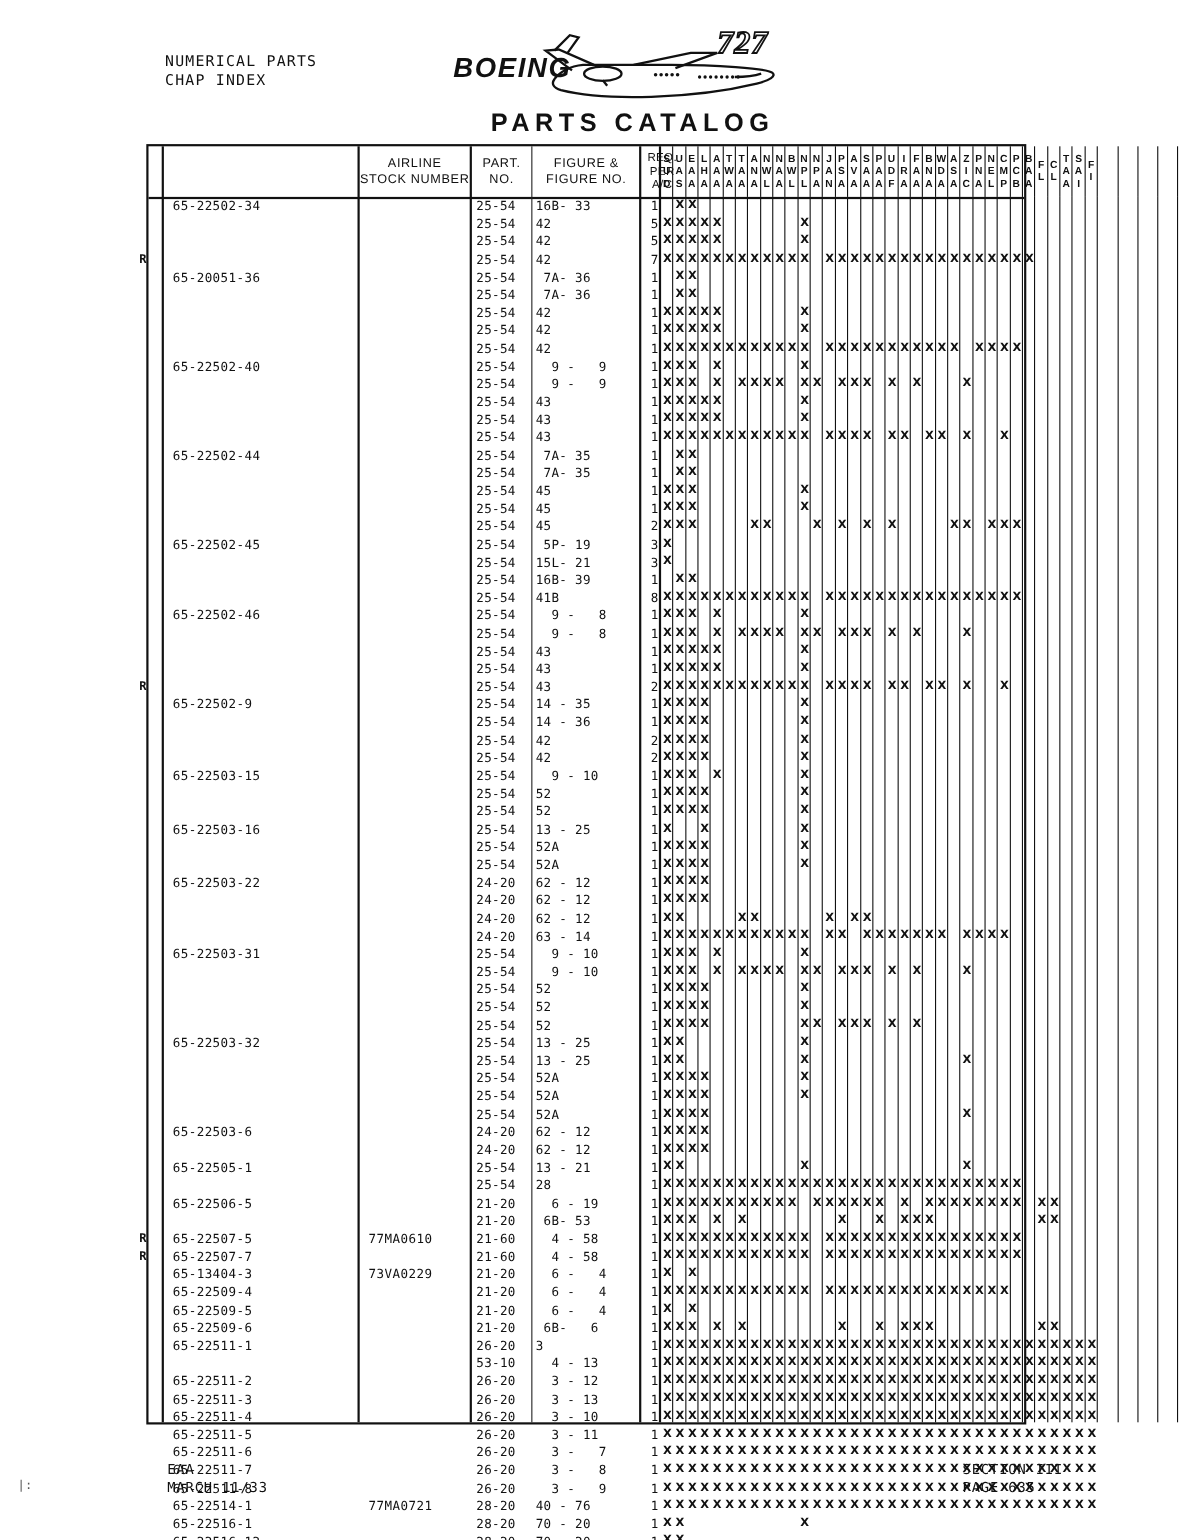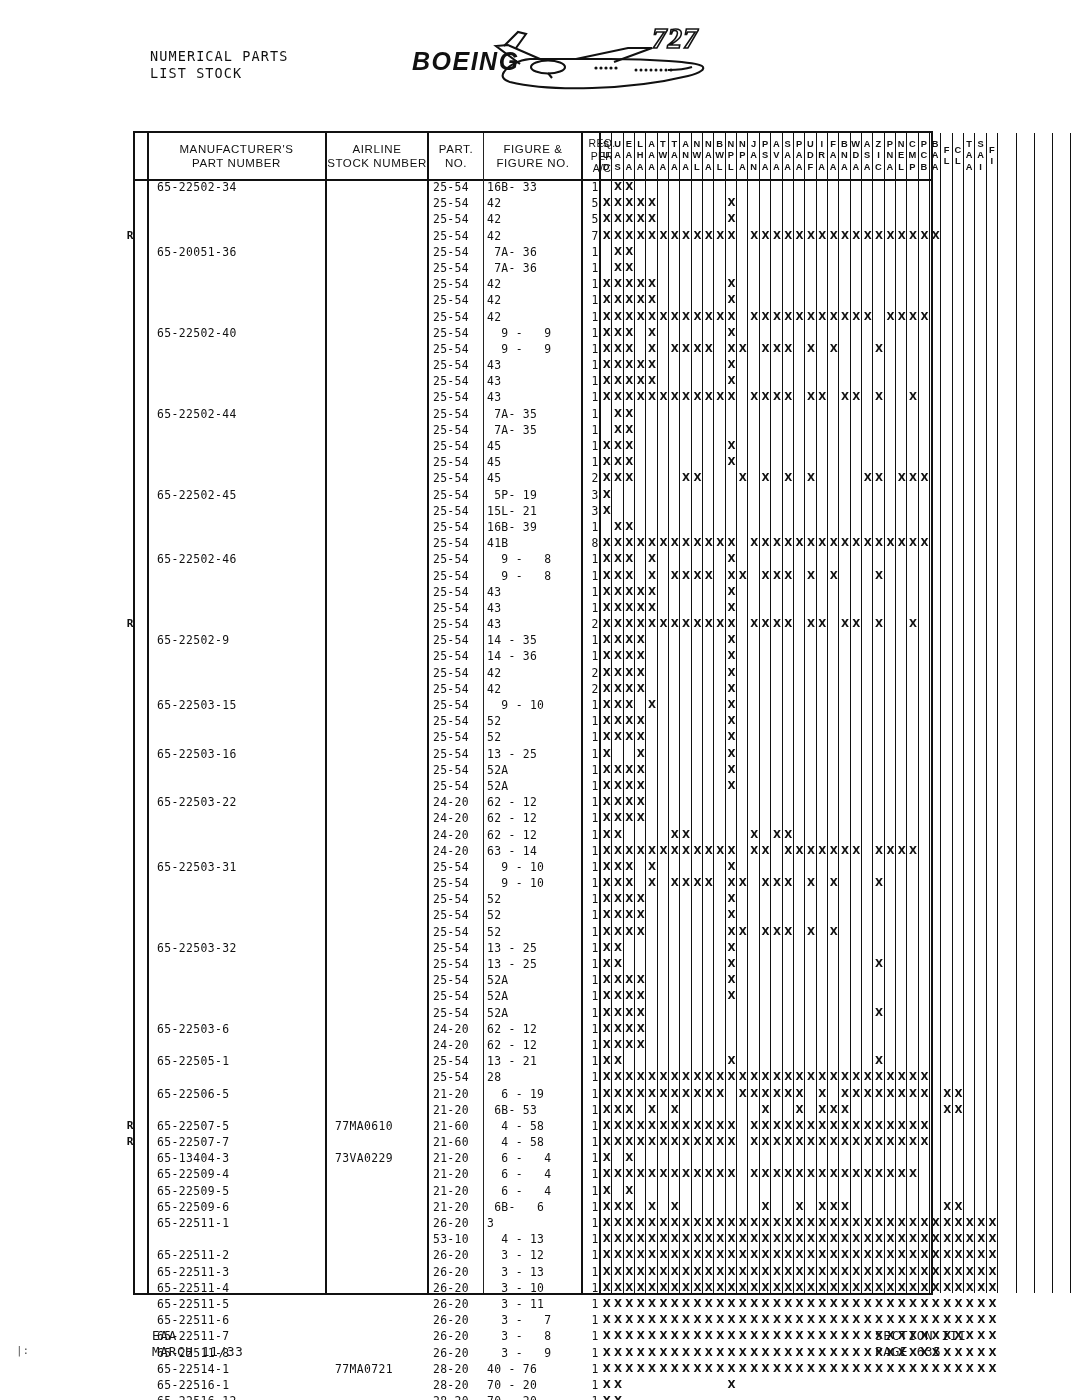--- a/index.html
+++ b/index.html
@@ -192,21 +192,21 @@
     font-family: "DejaVu Sans Mono", monospace;
   }
 </style>
 </head>
 <body>
 
 <div class="page">
 
   <div class="hdr-left">
     <div>NUMERICAL PARTS</div>
-    <div>LIST STOCK</div>
+    <div>CHAP INDEX</div>
   </div>
 
   <div class="logo-wrap">
     <svg width="340" height="70" viewBox="0 0 340 70">
       <g fill="none" stroke="#111" stroke-width="2.1">
 
         <path d="M110 56 C150 66 230 64 288 50 C300 47 306 43 302 40 C296 36 250 33 210 33 L130 33 C118 34 108 40 104 46 C101 50 103 54 110 56 Z"></path>
 
         <path d="M268 44 C276 44 286 43 292 41"></path>
 
@@ -234,29 +234,26 @@
         <circle cx="266" cy="44" r="1.5"></circle>
           <circle cx="271" cy="44" r="1.5"></circle>
       </g>
 
       <text x="12" y="44" font-family="Liberation Sans, sans-serif" font-size="25" font-weight="bold" font-style="italic" letter-spacing="1.5" fill="#111">BOEING</text>
 
       <text x="252" y="22" font-family="Liberation Serif, serif" font-size="29" font-weight="bold" font-style="italic" letter-spacing="1" fill="none" stroke="#111" stroke-width="1.6">727</text>
     </svg>
   </div>
 
+  <div class="catalog-title">PARTS CATALOG</div>
 
   <div class="tbl">
     <div class="tbl-inner" id="tbl-inner">
 
       <div class="hdr-band">
-        <div class="hdr-cell" style="left:14px;width:175px">
-          <div>MANUFACTURER'S</div>
-          <div>PART NUMBER</div>
-        </div>
         <div class="hdr-cell" style="left:192px;width:100px">
           <div>AIRLINE</div>
           <div>STOCK NUMBER</div>
         </div>
         <div class="hdr-cell" style="left:294px;width:54px">
           <div>PART.</div>
           <div>NO.</div>
         </div>
         <div class="hdr-cell" style="left:350px;width:96px">
           <div>FIGURE &amp;</div>

